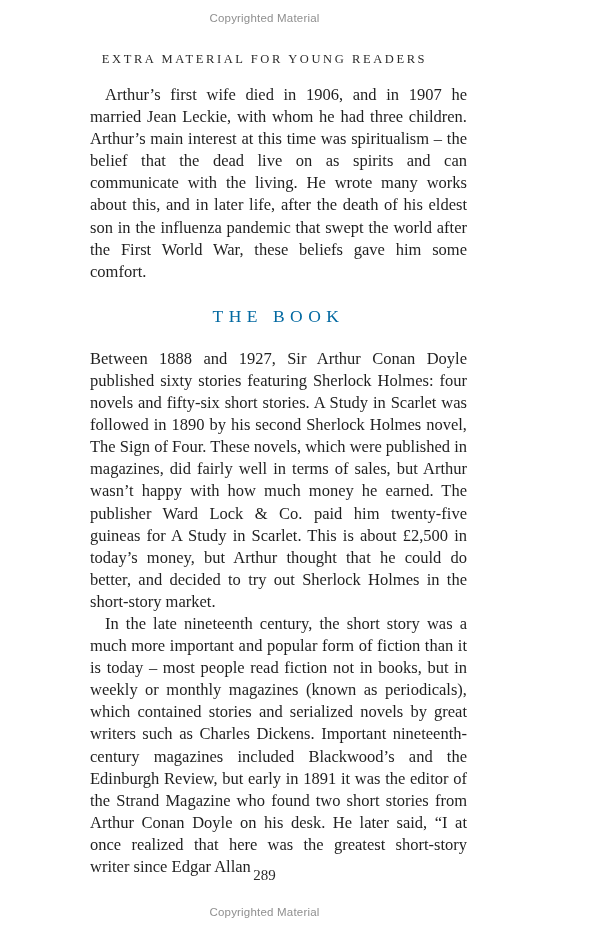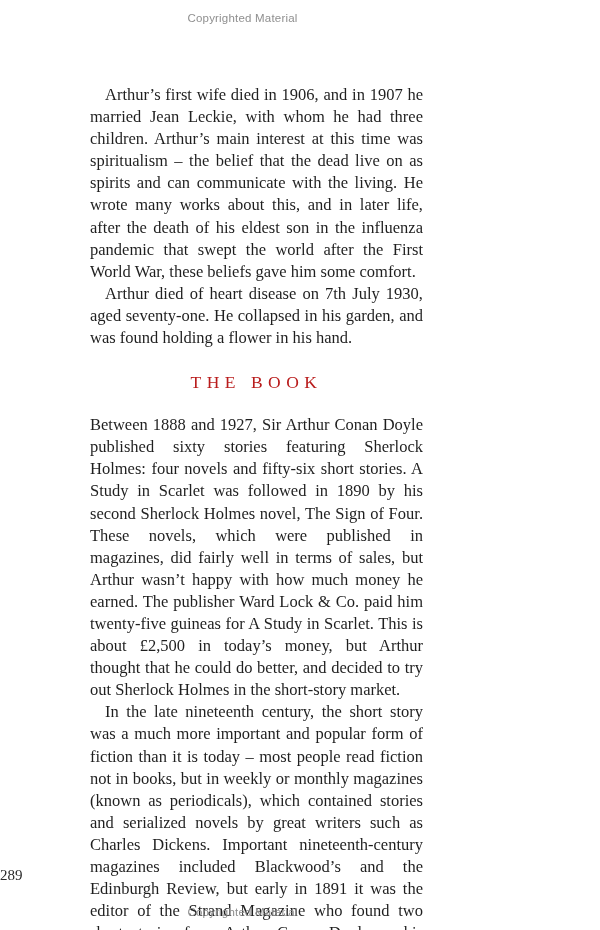--- a/index.html
+++ b/index.html
@@ -8,20 +8,21 @@
     background: #ffffff;
   }
   .page {
     position: relative;
     width: 485px;
     height: 930px;
     background: #ffffff;
     font-family: "Liberation Serif", serif;
     color: #1f1f1f;
     overflow: hidden;
+    padding-left: 44px;
   }
   .watermark {
     position: absolute;
     left: 0;
     right: 0;
     text-align: center;
     font-family: "Liberation Sans", sans-serif;
     font-size: 11.5px;
     color: #8f8f8f;
     letter-spacing: 0.2px;
@@ -57,43 +58,43 @@
     text-indent: 15px;
   }
   .italic {
   }
   .section-heading {
     margin: 23px 0 21px 0;
     text-align: center;
     font-size: 17.5px;
     font-weight: normal;
     letter-spacing: 5.5px;
-    color: #b91c1c;
+    color: #0369a1;
   }
   .page-number {
     position: absolute;
     bottom: 46px;
     left: 0;
     right: 0;
-    text-align: left;
+    text-align: center;
     font-size: 15px;
     color: #2a2a2a;
   }
 </style>
 </head>
 <body>
 
 <div class="page">
 
   <div class="watermark top">Copyrighted Material</div>
 
+  <div class="running-header">EXTRA MATERIAL FOR YOUNG READERS</div>
 
   <div class="body-text">
     <p class="indent"><span>Arthur’s first wife died in 1906, and in 1907 he married Jean Leckie, with whom he had three children. Arthur’s main interest at this time was spiritualism – the belief that the dead live on as spirits and can communicate with the living. He wrote many works about this, and in later life, after the death of his eldest son in the influenza pandemic that swept the world after the First World War, these beliefs gave him some comfort.</span></p>
-    <p class="indent"><span>Arthur died of heart disease on 7th July 1930, aged seventy-one. He collapsed in his garden, and was found holding a flower in his hand.</span></p>
     <h2 class="section-heading">THE BOOK</h2>
     <p><span>Between 1888 and 1927, Sir Arthur Conan Doyle published sixty stories featuring Sherlock Holmes: four novels and fifty-six short stories. </span><span class="italic">A Study in Scarlet</span><span> was followed in 1890 by his second Sherlock Holmes novel, </span><span class="italic">The Sign of Four</span><span>. These novels, which were published in magazines, did fairly well in terms of sales, but Arthur wasn’t happy with how much money he earned. The publisher Ward Lock &amp; Co. paid him twenty-five guineas for </span><span class="italic">A Study in Scarlet</span><span>. This is about £2,500 in today’s money, but Arthur thought that he could do better, and decided to try out Sherlock Holmes in the short-story market.</span></p>
     <p class="indent"><span>In the late nineteenth century, the short story was a much more important and popular form of fiction than it is today – most people read fiction not in books, but in weekly or monthly magazines (known as periodicals), which contained stories and serialized novels by great writers such as Charles Dickens. Important nineteenth-century magazines included </span><span class="italic">Blackwood’s</span><span> and the </span><span class="italic">Edinburgh Review</span><span>, but early in 1891 it was the editor of the </span><span class="italic">Strand Magazine</span><span> who found two short stories from Arthur Conan Doyle on his desk. He later said, “I at once realized that here was the greatest short-story writer since Edgar Allan</span></p>
   </div>
 
   <div class="page-number">289</div>
 
   <div class="watermark bottom">Copyrighted Material</div>
 
 </div>

